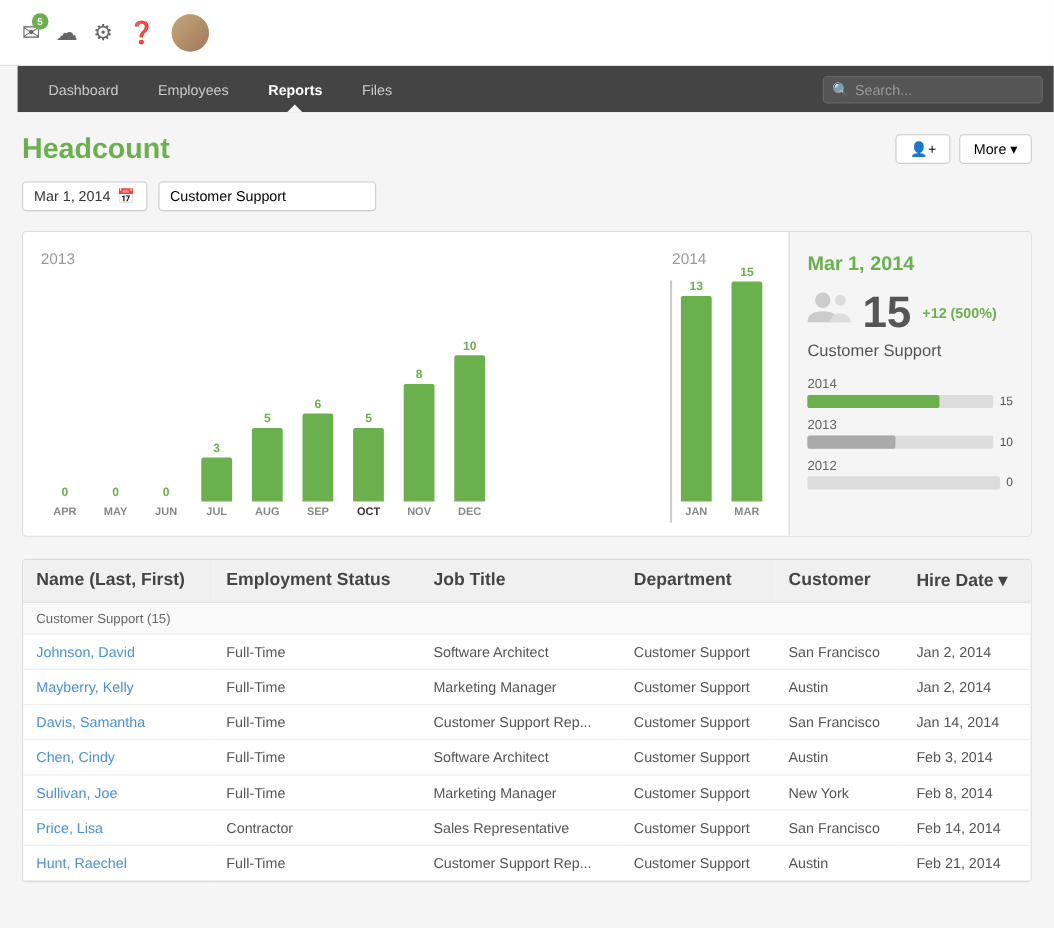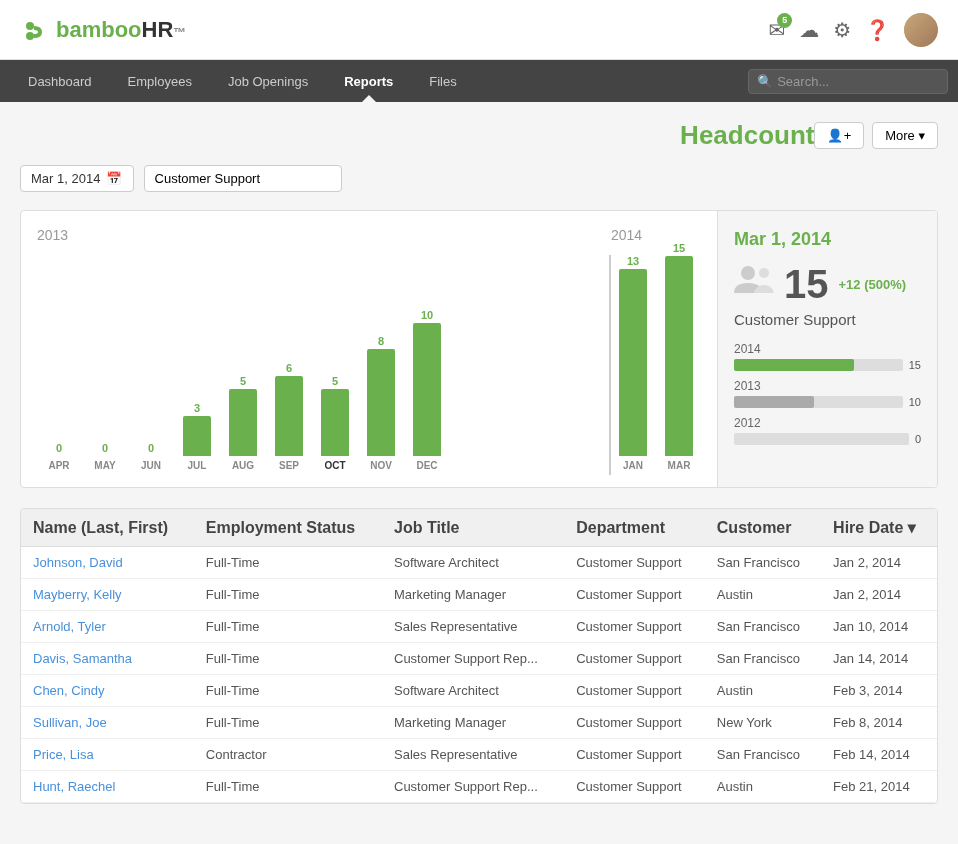--- a/index.html
+++ b/index.html
@@ -28,20 +28,21 @@
     .avatar { width: 34px; height: 34px; border-radius: 50%; background: #c8a87a; overflow: hidden; }
     .avatar-img { width: 100%; height: 100%; background: linear-gradient(135deg, #c8a87a, #a0785a); border-radius: 50%; }
 
     
     .nav-bar {
       background: #444;
       display: flex;
       align-items: center;
       padding: 0 10px;
       height: 42px;
+      margin-left: 16px;
     }
     .nav-item {
       color: #ccc;
       padding: 0 18px;
       height: 42px;
       display: flex;
       align-items: center;
       cursor: pointer;
       font-size: 13px;
       text-decoration: none;
@@ -83,21 +84,21 @@
     }
     .search-box input::placeholder { color: #999; }
 
     
     .main { padding: 18px 20px; background: #f5f5f5; min-height: calc(844px - 102px); }
 
     
     .title-row {
       display: flex;
       align-items: center;
-      justify-content: flex-end;
+      justify-content: space-between;
       margin-bottom: 14px;
     }
     .page-title { color: #6ab04c; font-size: 26px; font-weight: bold; }
     .title-actions { display: flex; gap: 8px; align-items: center; }
     .btn {
       border: 1px solid #ccc;
       background: #fff;
       border-radius: 4px;
       padding: 5px 12px;
       font-size: 13px;
@@ -222,48 +223,37 @@
       border-bottom: 1px solid #eee;
     }
     tbody tr { border-bottom: 1px solid #eee; }
     tbody td { padding: 8px 12px; font-size: 13px; color: #555; }
     .emp-link { color: #4a90d9; text-decoration: none; cursor: pointer; }
   </style>
 </head>
 <body>
 
 <div class="top-bar">
-  <div class="logo">
-    <svg width="36" height="36" viewBox="0 0 36 36">
-      <circle cx="10" cy="14" r="4" fill="#6ab04c"></circle>
-      <circle cx="10" cy="24" r="4" fill="#6ab04c"></circle>
-      <path d="M14 14 Q22 14 22 20 Q22 26 14 26 L14 22 Q18 22 18 20 Q18 18 14 18Z" fill="#6ab04c"></path>
-    </svg>
-    <span style="font-size:22px;font-weight:bold;color:#333;">
-      <span style="color:#6ab04c;">bamboo</span>HR<span style="font-size:13px;color:#888;">™</span>
-    </span>
-  </div>
   <div class="top-icons">
     <div class="top-icon" style="position:relative;">
       ✉
       <span class="badge">5</span>
     </div>
     <div class="top-icon">☁</div>
     <div class="top-icon">⚙</div>
     <div class="top-icon">❓</div>
     <div class="avatar">
       <div class="avatar-img"></div>
     </div>
   </div>
 </div>
 
 <div class="nav-bar">
   <div class="nav-item">Dashboard</div>
   <div class="nav-item">Employees</div>
-  <div class="nav-item">Job Openings</div>
   <div class="nav-item active">Reports</div>
   <div class="nav-item">Files</div>
   <div class="nav-search">
     <div class="search-box">
       <span style="color:#aaa;margin-right:4px;">🔍</span>
       <input type="text" placeholder="Search..." style="">
     </div>
   </div>
 </div>
 
@@ -426,44 +416,39 @@
         <tr>
           <th>Name (Last, First)</th>
           <th>Employment Status</th>
           <th>Job Title</th>
           <th>Department</th>
           <th>Customer</th>
           <th style="cursor:pointer;">Hire Date <span>▾</span></th>
         </tr>
       </thead>
       <tbody>
+        <tr class="group-row">
+          <td colspan="6">Customer Support (15)</td>
+        </tr>
 
       <tr>
     <td><a class="emp-link">Johnson, David</a></td>
     <td>Full-Time</td>
     <td>Software Architect</td>
     <td>Customer Support</td>
     <td>San Francisco</td>
     <td>Jan 2, 2014</td>
   </tr>
           <tr>
     <td><a class="emp-link">Mayberry, Kelly</a></td>
     <td>Full-Time</td>
     <td>Marketing Manager</td>
     <td>Customer Support</td>
     <td>Austin</td>
     <td>Jan 2, 2014</td>
-  </tr>
-          <tr>
-    <td><a class="emp-link">Arnold, Tyler</a></td>
-    <td>Full-Time</td>
-    <td>Sales Representative</td>
-    <td>Customer Support</td>
-    <td>San Francisco</td>
-    <td>Jan 10, 2014</td>
   </tr>
           <tr>
     <td><a class="emp-link">Davis, Samantha</a></td>
     <td>Full-Time</td>
     <td>Customer Support Rep...</td>
     <td>Customer Support</td>
     <td>San Francisco</td>
     <td>Jan 14, 2014</td>
   </tr>
           <tr>

